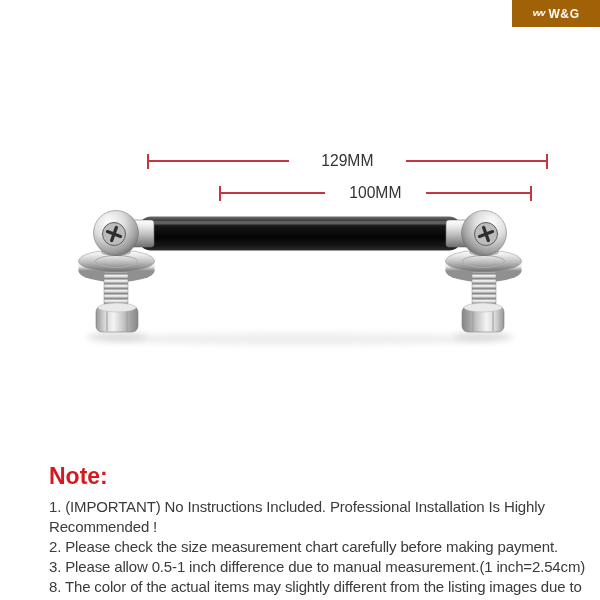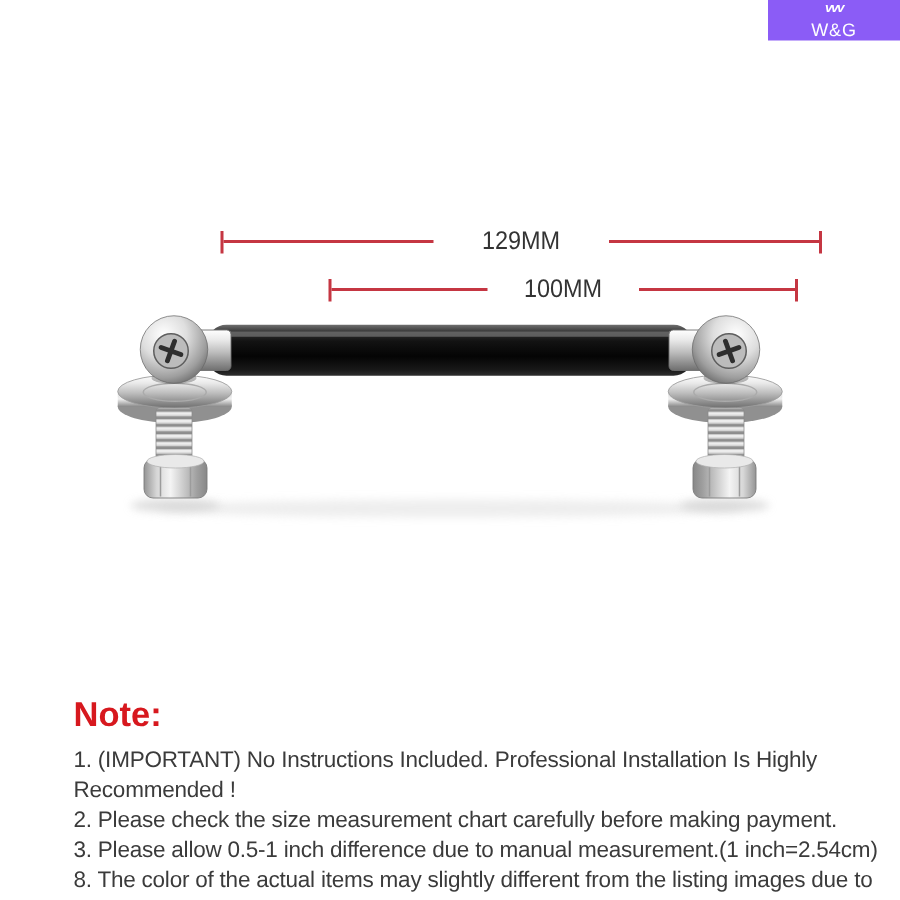--- a/index.html
+++ b/index.html
@@ -2,25 +2,25 @@
 <html><head>
 <meta charset="utf-8">
 <style>
   html,body{margin:0;padding:0;background:#ffffff;}
   .canvas{
     position:relative;width:600px;height:600px;background:#ffffff;
     font-family:"Liberation Sans", sans-serif;overflow:hidden;
   }
   
   .banner{
-    position:absolute;top:0;right:0;width:88px;height:27px;background:#8b5cf6;
-    color:#ffffff;display:flex;align-items:center;justify-content:center;gap:4px;flex-direction:column;
+    position:absolute;top:0;right:0;width:88px;height:27px;background:#a16207;
+    color:#ffffff;display:flex;align-items:center;justify-content:center;gap:4px;
   }
   .banner .mark{font-size:9px;font-weight:bold;font-style:italic;letter-spacing:-1px;line-height:1;}
-  .banner .brand{font-size:12px;font-weight:normal;letter-spacing:0.6px;line-height:1;}
+  .banner .brand{font-size:12px;font-weight:bold;letter-spacing:0.6px;line-height:1;}
   
   .dim{position:absolute;display:flex;align-items:center;height:16px;color:#333333;margin-left:48px;}
   .dim-outer{left:99px;top:153px;width:401px;}
   .dim-inner{left:144px;top:185px;width:313px;padding-left:27px;}
   .tick{width:2px;height:15px;background:#c53642;flex:0 0 auto;}
   .dline{flex:1 1 auto;height:2px;background:#c53642;}
   .dlabel{font-size:17px;white-space:nowrap;transform:scaleX(0.92);color:#333333;}
   .dim-outer .dlabel{margin:0 30px;}
   .dim-inner .dlabel{margin:0 22px;}
   

